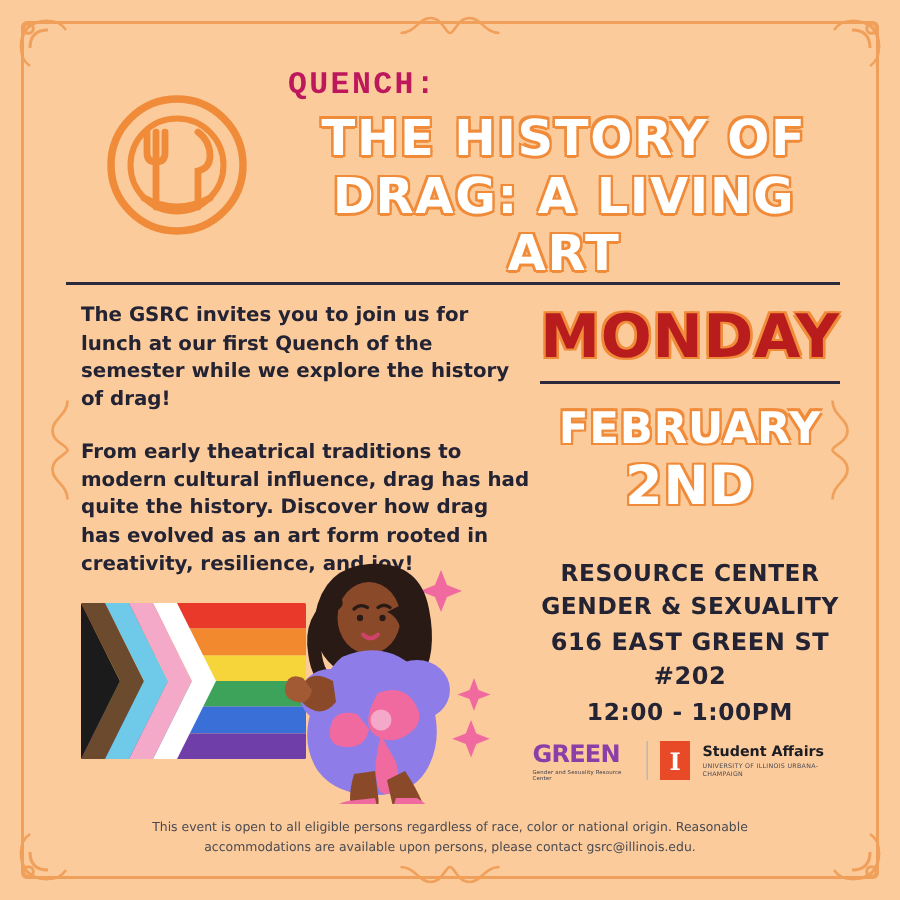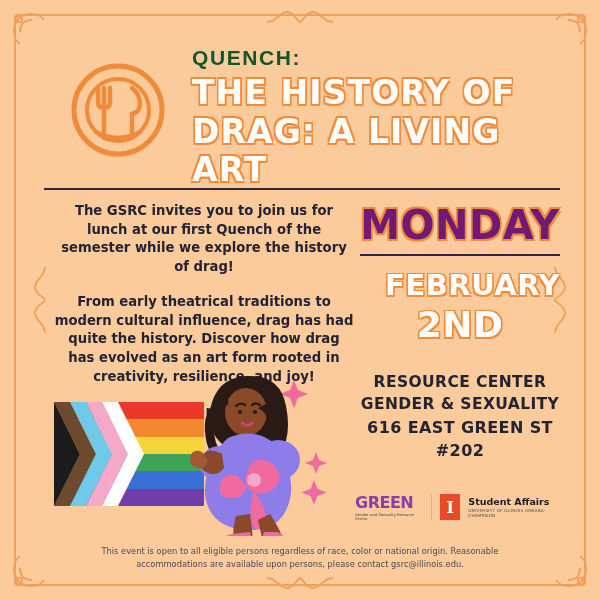--- a/index.html
+++ b/index.html
@@ -78,43 +78,44 @@
     width: 104px;
     height: 104px;
   }
   .title-block {
     position: absolute;
     left: 148px;
     top: 6px;
     right: 0;
   }
   .quench {
-    font-family: Liberation Sans, sans-serif;
+    font-family: Liberation Mono, monospace;
     font-weight: bold;
     font-size: 21px;
     letter-spacing: 1.6px;
-    color: #14532d;
+    color: #be185d;
     margin: 0 0 4px 0;
     text-transform: uppercase;
   }
   .main-title {
     font-family: "DejaVu Sans", sans-serif;
     font-weight: bold;
     font-size: 33px;
     line-height: 1.17;
     letter-spacing: 1.1px;
     color: #ffffff;
     text-transform: uppercase;
     margin: 0;
     text-shadow:
       -1.6px -1.6px 0 #f08b3a,
        1.6px -1.6px 0 #f08b3a,
       -1.6px  1.6px 0 #f08b3a,
        1.6px  1.6px 0 #f08b3a,
        0 2px 0 #f08b3a;
+    text-align: center;
   }
   .main-title .l2 { display:block; }
 
   .divider {
     position: absolute;
     left: 44px;
     right: 40px;
     top: 188px;
     height: 2px;
     background: #2a2a3c;
@@ -127,37 +128,36 @@
     top: 202px;
     width: 300px;
   }
   .body-p {
     font-family: "DejaVu Sans", sans-serif;
     font-weight: bold;
     font-size: 13.2px;
     line-height: 1.42;
     color: #232334;
     margin: 0 0 16px 0;
-    text-align: center;
   }
 
   
   .right-col {
     position: absolute;
     left: 360px;
     top: 202px;
     width: 200px;
     text-align: center;
   }
   .monday {
     font-family: "DejaVu Sans", sans-serif;
     font-weight: bold;
     font-size: 40px;
     letter-spacing: 0.5px;
-    color: #701a75;
+    color: #b91c1c;
     text-transform: uppercase;
     margin: 0 0 2px 0;
     text-shadow:
       -1.6px -1.6px 0 #f08b3a,
        1.6px -1.6px 0 #f08b3a,
       -1.6px  1.6px 0 #f08b3a,
        1.6px  1.6px 0 #f08b3a;
   }
   .sub-divider {
     width: 100%;
@@ -171,21 +171,20 @@
     font-size: 29px;
     letter-spacing: 0.5px;
     color: #ffffff;
     text-transform: uppercase;
     margin: 0 0 2px 0;
     text-shadow:
       -1.5px -1.5px 0 #f08b3a,
        1.5px -1.5px 0 #f08b3a,
       -1.5px  1.5px 0 #f08b3a,
        1.5px  1.5px 0 #f08b3a;
-    text-align: right;
   }
   .second {
     font-family: "DejaVu Sans", sans-serif;
     font-weight: bold;
     font-size: 36px;
     letter-spacing: 0.5px;
     color: #ffffff;
     text-transform: uppercase;
     margin: 0 0 26px 0;
     text-shadow:
@@ -395,20 +394,21 @@
   </div>
 
   <div class="right-col">
     <div class="monday">MONDAY</div>
     <div class="sub-divider"></div>
     <div class="february">FEBRUARY</div>
     <div class="second">2ND</div>
     <div class="venue-line">RESOURCE CENTER</div>
     <div class="venue-line">GENDER &amp; SEXUALITY</div>
     <div class="venue-line venue-addr">616 EAST GREEN ST #202</div>
+    <div class="venue-line venue-time">12:00 - 1:00PM</div>
   </div>
 
   <div class="illus">
     <div class="flag">
       <div class="stripe" style="top:0px;background:#e8392a"></div>
       <div class="stripe" style="top:17.34px;background:#f2892e"></div>
       <div class="stripe" style="top:34.68px;background:#f5d53a"></div>
       <div class="stripe" style="top:52.02px;background:#3ea35a"></div>
       <div class="stripe" style="top:69.36px;background:#3a6fd8"></div>
       <div class="stripe" style="top:86.7px;background:#6f3ea8"></div>

